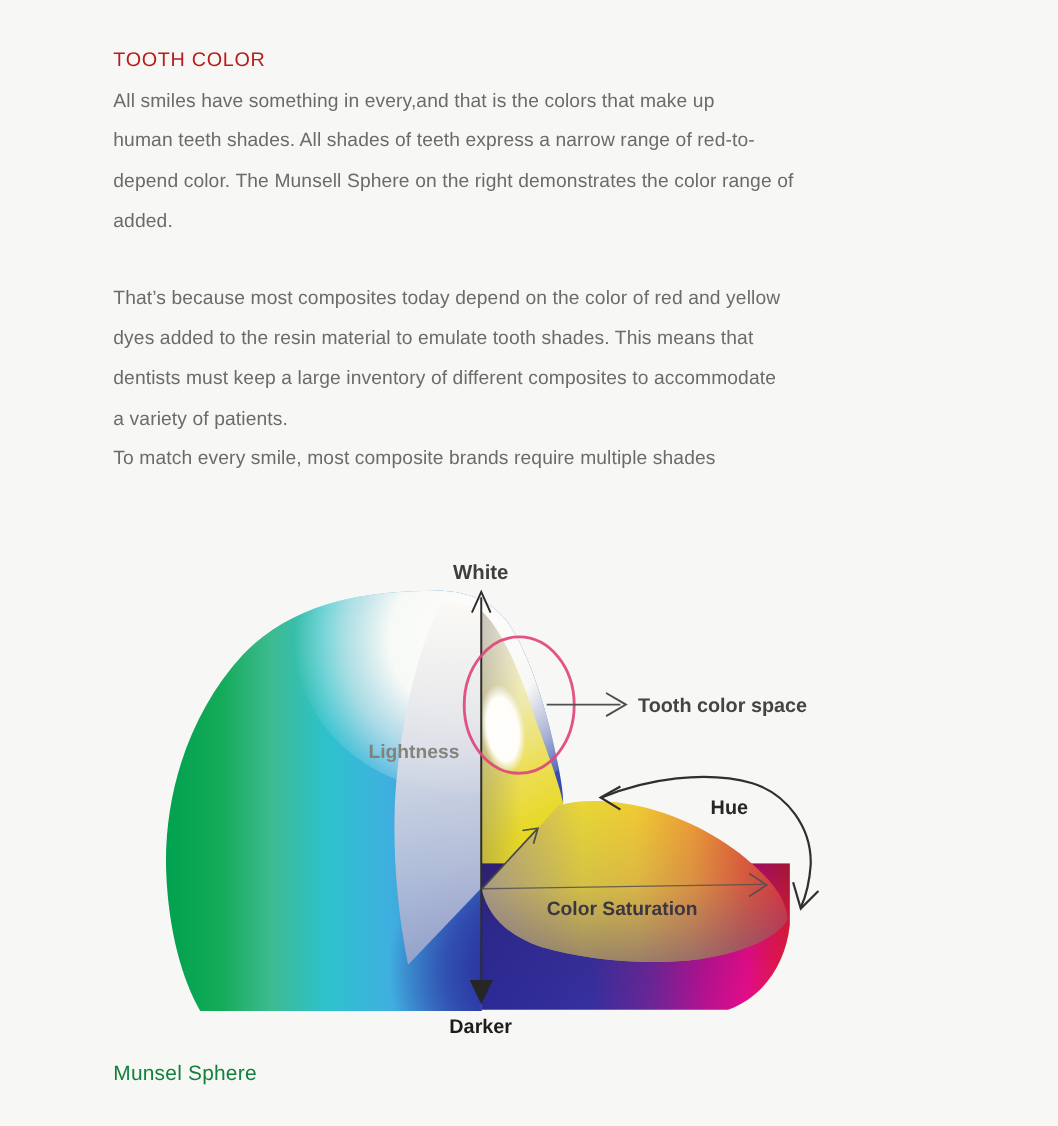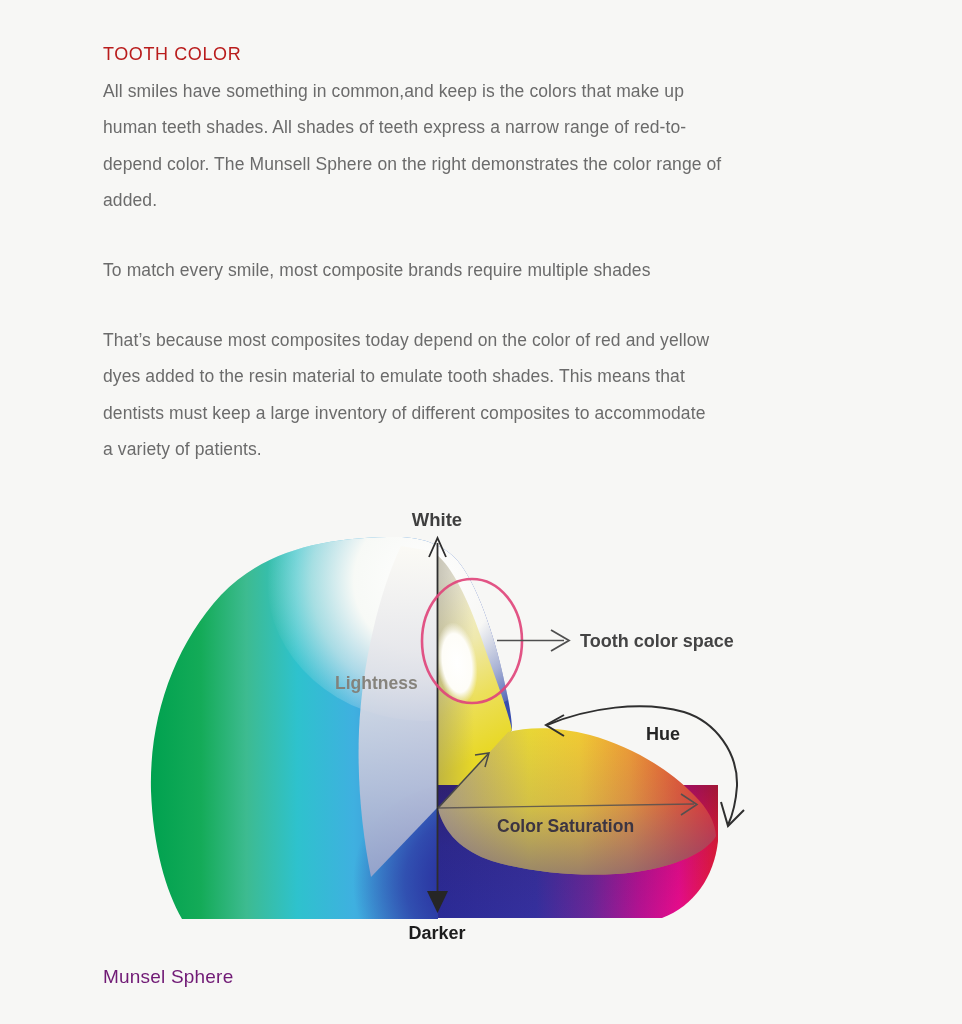--- a/index.html
+++ b/index.html
@@ -23,47 +23,47 @@
   .para-gap { margin-bottom: 33px; }
   .figure-wrap {
     position: absolute;
     left: 132px; top: 487px;
     width: 620px; height: 470px;
   }
   .caption {
     position: absolute;
     left: 103px; top: 966px;
     font-size: 19px;
-    color: #701a75;
+    color: #15803d;
     letter-spacing: 0.2px;
   }
   svg text { font-family: "Liberation Sans", sans-serif; }
 </style>
 </head>
 <body>
 
 <main class="article">
   <div class="heading">TOOTH COLOR</div>
 
   <div class="para para-gap">
-    <div class="line">All smiles have something in common,and keep is the colors that make up</div>
+    <div class="line">All smiles have something in every,and that is the colors that make up</div>
     <div class="line">human teeth shades. All shades of teeth express a narrow range of red-to-</div>
     <div class="line">depend color. The Munsell Sphere on the right demonstrates the color range of</div>
     <div class="line">added.</div>
-  </div>
-
-  <div class="para para-gap">
-    <div class="line">To match every smile, most composite brands require multiple shades</div>
   </div>
 
   <div class="para">
     <div class="line">That’s because most composites today depend on the color of red and yellow</div>
     <div class="line">dyes added to the resin material to emulate tooth shades. This means that</div>
     <div class="line">dentists must keep a large inventory of different composites to accommodate</div>
     <div class="line">a variety of patients.</div>
+  </div>
+
+  <div class="para para-gap">
+    <div class="line">To match every smile, most composite brands require multiple shades</div>
   </div>
 </main>
 
 <div class="figure-wrap">
 <svg width="620" height="470" viewBox="132 498 620 470" xmlns="http://www.w3.org/2000/svg">
   <defs>
     <linearGradient id="gDome" x1="150" y1="0" x2="716" y2="0" gradientUnits="userSpaceOnUse">
       <stop offset="0" stop-color="#00a14f"></stop>
       <stop offset="0.09" stop-color="#14ab58"></stop>
       <stop offset="0.17" stop-color="#3dbb90"></stop>

